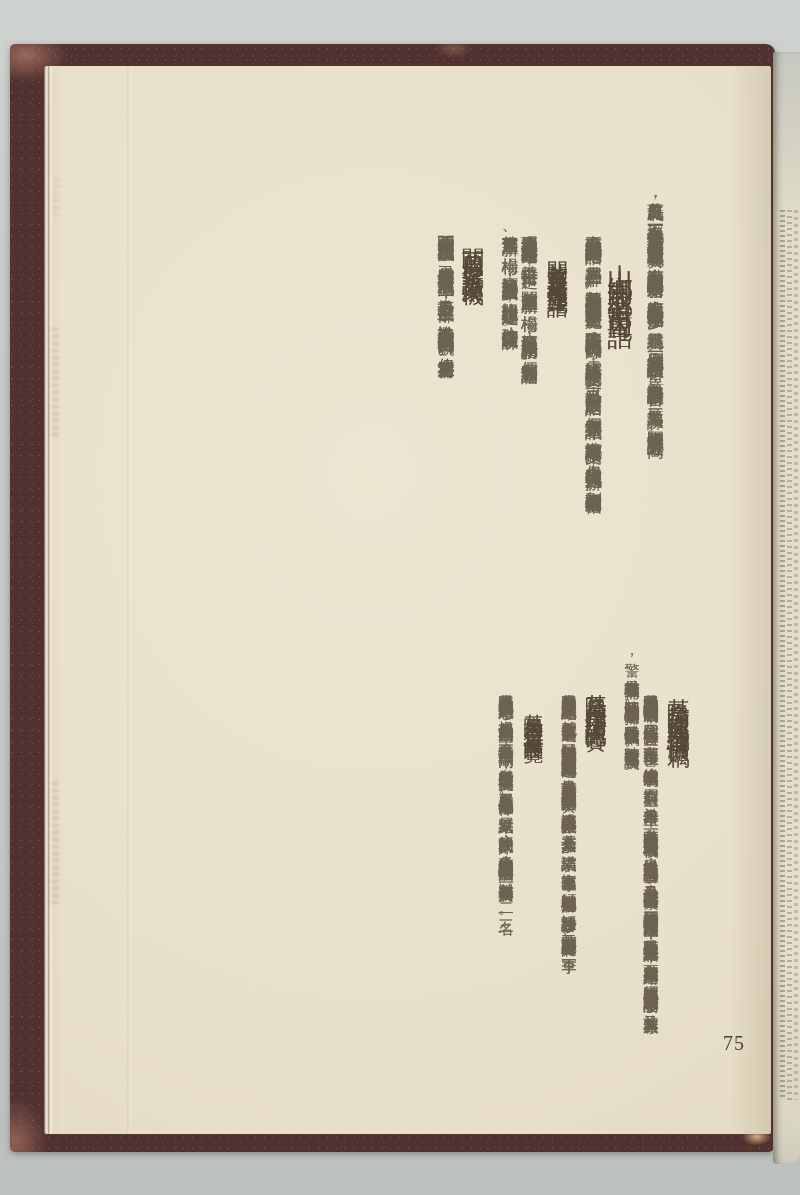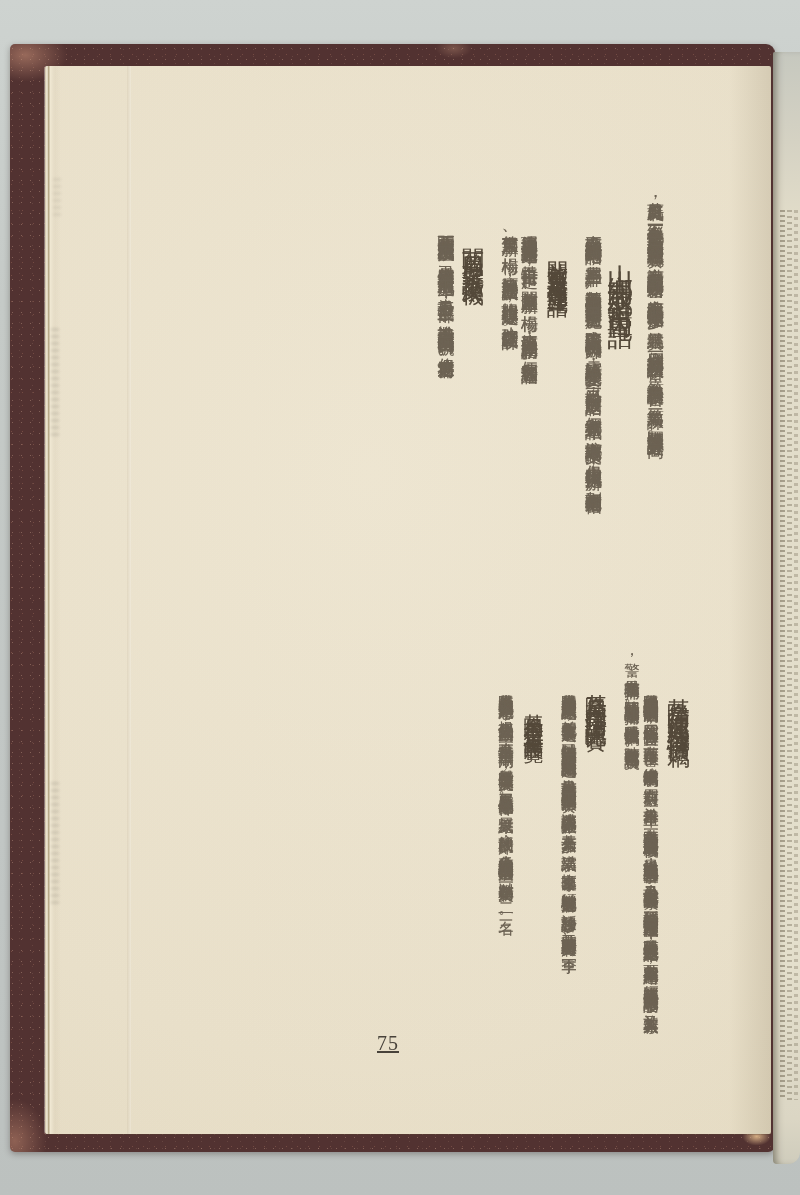--- a/index.html
+++ b/index.html
@@ -72,23 +72,23 @@
     text-shadow:0 0 .5px rgba(84,73,58,.5);
   }
   .hl-shanshang{font-size:25px;letter-spacing:6px;padding:56px 7px 6px;}
   .hl-zhudong  {font-size:21px;letter-spacing:2.5px;padding:57px 8px 6px;}
   .hl-guanxi   {font-size:22px;letter-spacing:4px;padding:43px 8px 6px;}
   .hl-qinqie   {font-size:23px;letter-spacing:4.5px;padding:29px 8px 6px;}
   .hl-yanjiang {font-size:22px;letter-spacing:3.5px;padding:25px 8px 6px;}
   .hl-meishu   {font-size:20px;letter-spacing:2.5px;padding:47px 8px 6px;}
   
   .page-number{
-    position:absolute;left:0;right:12px;top:966px;text-align:center;
+    position:absolute;left:0;right:12px;top:966px;text-align:right;
     transform:translateX(-14px);
-    font-size:20px;color:#48423a;letter-spacing:1px;text-decoration:underline;
+    font-size:20px;color:#48423a;letter-spacing:1px;
   }
   
   .facing{
     position:absolute;left:773px;top:52px;width:27px;height:1112px;
     border-radius:2px 0 12px 4px;
     background:linear-gradient(180deg,#c6c8bf 0,#d5d2c3 90px,#e1dcc9 165px,#e4dfcc 82%,#dbd6c4 96%,#cfccbc 100%);
     box-shadow:inset 7px 0 7px -4px rgba(60,55,40,.5);
   }
   .ghost{
     position:absolute;top:158px;bottom:64px;filter:blur(.6px);pointer-events:none;

